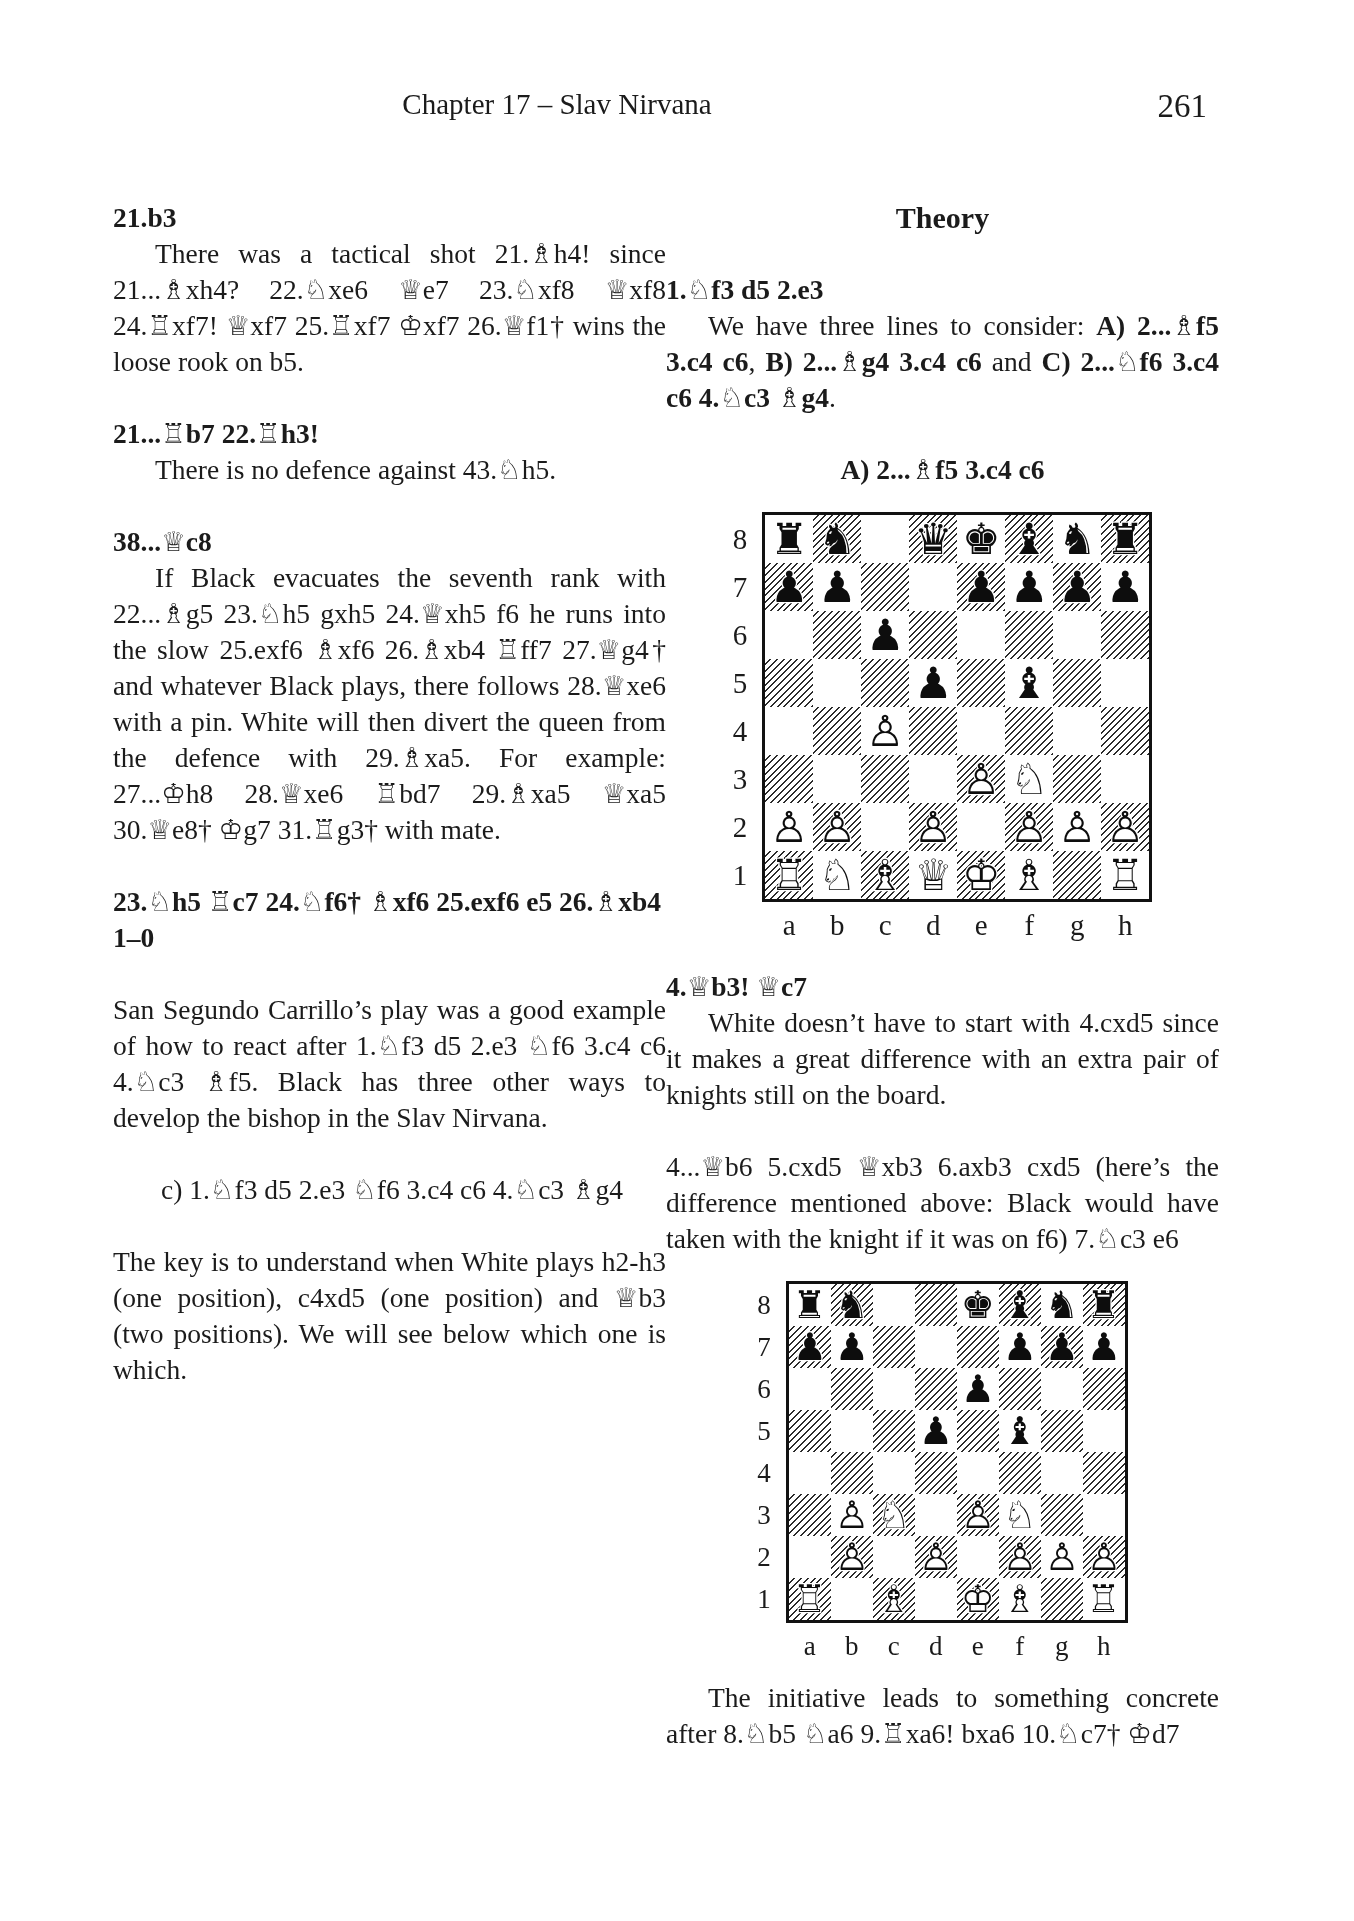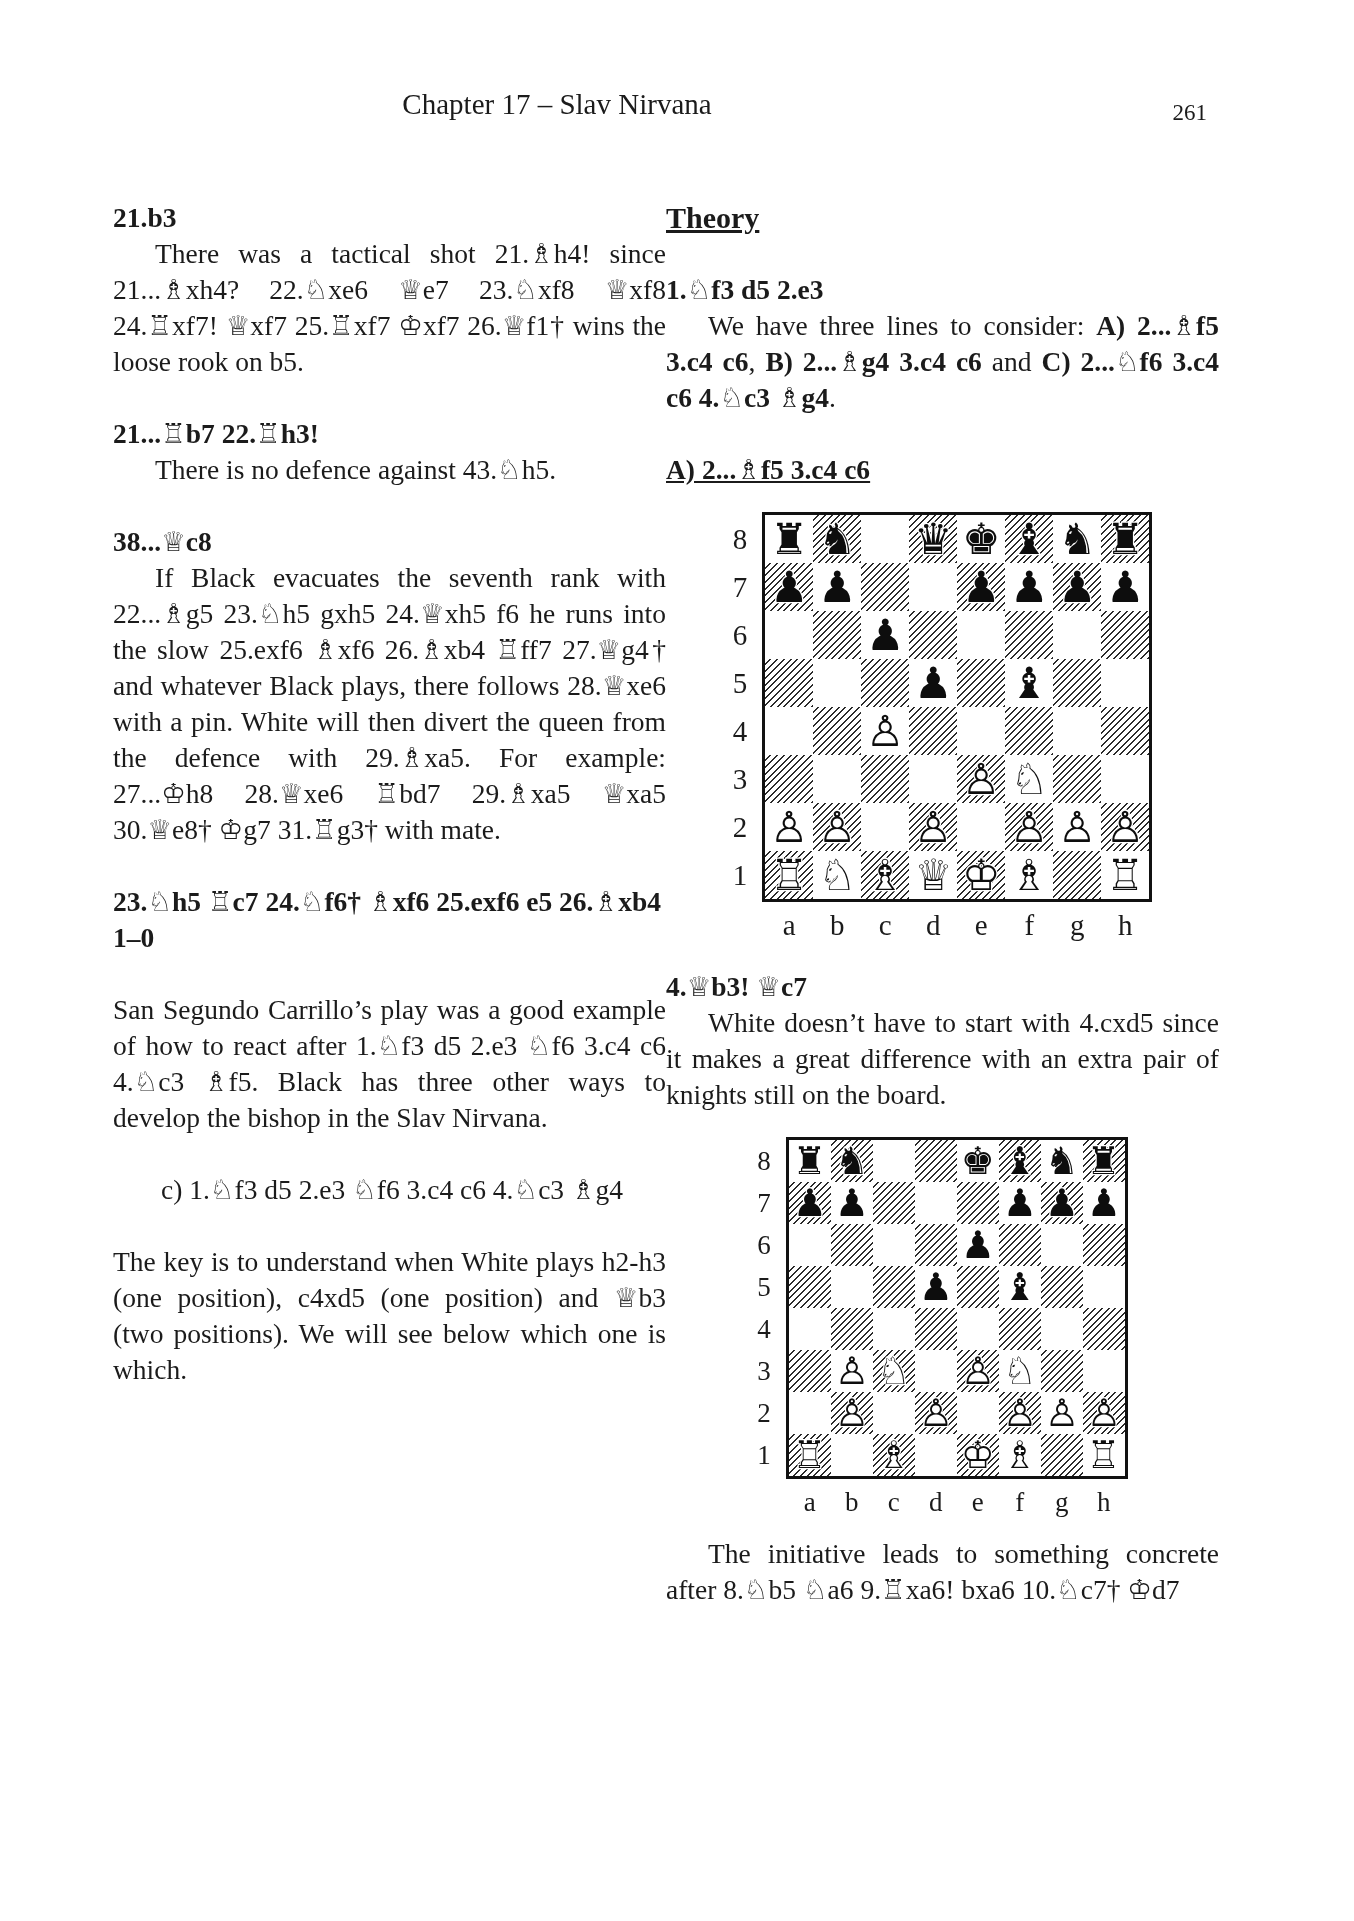--- a/index.html
+++ b/index.html
@@ -5,29 +5,29 @@
   html,body{margin:0;padding:0;background:#ffffff;}
   body{
     width:1354px;height:1921px;overflow:hidden;position:relative;
     font-family:"Liberation Serif","DejaVu Serif","DejaVu Sans",serif;
     color:#1b1b1b;
   }
   .page{padding:88px 113px 0 113px;}
   
   .running-head{position:relative;height:42px;}
   .chapter-title{position:absolute;left:calc(50% - 120px);transform:translateX(-50%);font-size:29px;white-space:nowrap;text-align:center;}
-  .page-number{position:absolute;right:34px;top:12px;font-size:23px;}
+  .page-number{position:absolute;right:34px;top:0;font-size:33px;}
   
   .cols{display:flex;margin-top:70px;}
   .col{width:553px;font-size:27.5px;line-height:36px;}
   p{margin:0;text-align:justify;}
   .ind{text-indent:42px;}
   .h{font-weight:bold;}
   .just{text-align:justify;}
-  .center-h{font-weight:bold;text-align:left;text-decoration:underline;}
+  .center-h{font-weight:bold;text-align:center;}
   .big{font-size:30px;}
   .mt{margin-top:36px;}
   .mt2{margin-top:40px;}
   .mtd{margin-top:26px;}
   .list{padding-left:48px;}
   .list div{text-align:left;}
   
   .diagram{margin-top:24px;}
   .dgx{display:grid;grid-template-columns:max-content max-content;justify-content:center;row-gap:5px;
        --bw:3px;}
@@ -241,20 +241,21 @@
               <div class="flabel">f</div>
               <div class="flabel">g</div>
               <div class="flabel">h</div>
             </div>
         </div>
       </div>
 
       <div class="h mtd">4.♕b3! ♕c7</div>
       <p class="ind">White doesn’t have to start with 4.cxd5 since it makes a great difference with an extra pair of knights still on the board.</p>
 
+      <p class="mt">4...♕b6 5.cxd5 ♕xb3 6.axb3 cxd5 (here’s the difference mentioned above: Black would have taken with the knight if it was on f6) 7.♘c3 e6</p>
 
       <div class="diagram mtd">
         <div class="dgx d2">
           <div class="ranks">
               <div class="rlabel">8</div>
               <div class="rlabel">7</div>
               <div class="rlabel">6</div>
               <div class="rlabel">5</div>
               <div class="rlabel">4</div>
               <div class="rlabel">3</div>

